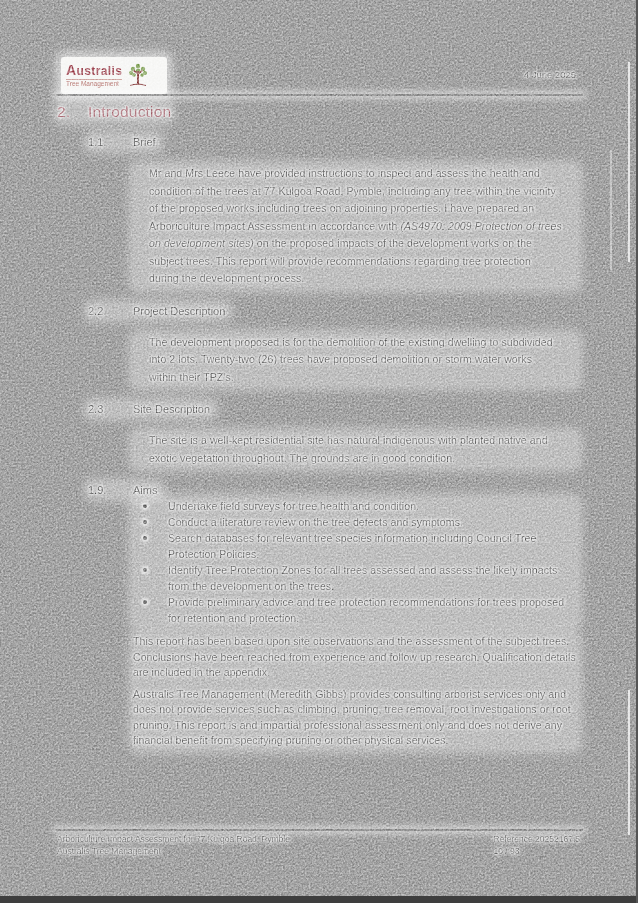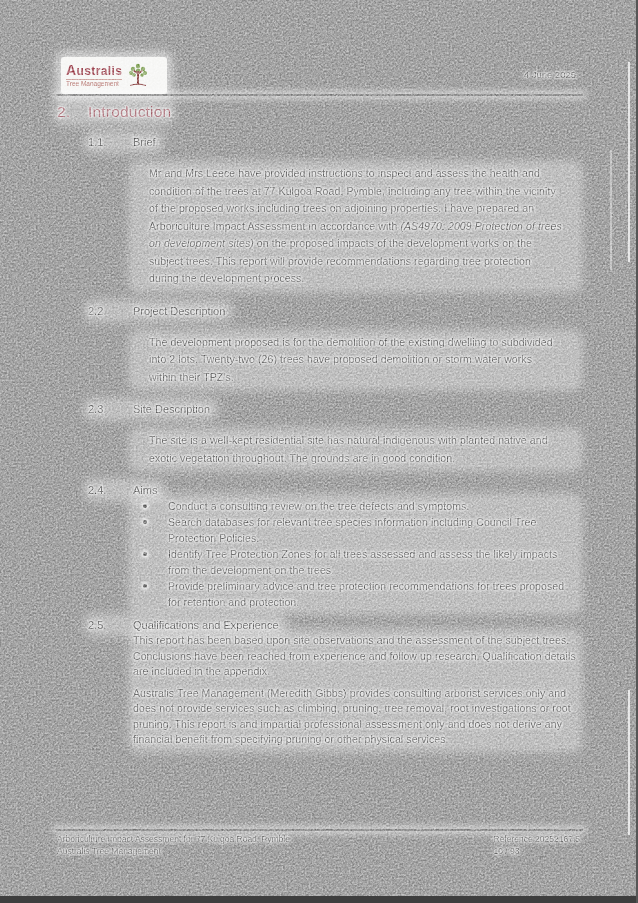--- a/index.html
+++ b/index.html
@@ -145,38 +145,35 @@
         <span class="sec-num">2.3.</span>
         <span class="sec-title">Site Description</span>
       </div>
       <div class="sec-body blob halo">
         <p>The site is a well-kept residential site has natural indigenous with planted native and exotic vegetation throughout. The grounds are in good condition.</p>
       </div>
     </div>
 
     <div class="section">
       <div class="sec-head blob halo">
-        <span class="sec-num">2.4.</span>
+        <span class="sec-num">1.9.</span>
         <span class="sec-title">Aims</span>
       </div>
       <div class="sec-body blob halo">
         <ul class="bullets">
-          <li><span class="dot"></span><span>Conduct a consulting review on the tree defects and symptoms.</span></li>
+          <li><span class="dot"></span><span>Undertake field surveys for tree health and condition.</span></li>
+          <li><span class="dot"></span><span>Conduct a literature review on the tree defects and symptoms.</span></li>
           <li><span class="dot"></span><span>Search databases for relevant tree species information including Council Tree Protection Policies.</span></li>
           <li><span class="dot"></span><span>Identify Tree Protection Zones for all trees assessed and assess the likely impacts from the development on the trees.</span></li>
           <li><span class="dot"></span><span>Provide preliminary advice and tree protection recommendations for trees proposed for retention and protection.</span></li>
         </ul>
       </div>
     </div>
 
     <div class="section">
-      <div class="sec-head blob halo">
-        <span class="sec-num">2.5.</span>
-        <span class="sec-title">Qualifications and Experience</span>
-      </div>
       <div class="sec-body qual blob halo">
         <p>This report has been based upon site observations and the assessment of the subject trees. Conclusions have been reached from experience and follow up research. Qualification details are included in the appendix.</p>
         <p>Australis Tree Management (Meredith Gibbs) provides consulting arborist services only and does not provide services such as climbing, pruning, tree removal, root investigations or root pruning. This report is and impartial professional assessment only and does not derive any financial benefit from specifying pruning or other physical services.</p>
       </div>
     </div>
 
   </div>
 
   <div class="footer-rule"></div>
   <div class="footer halo">

